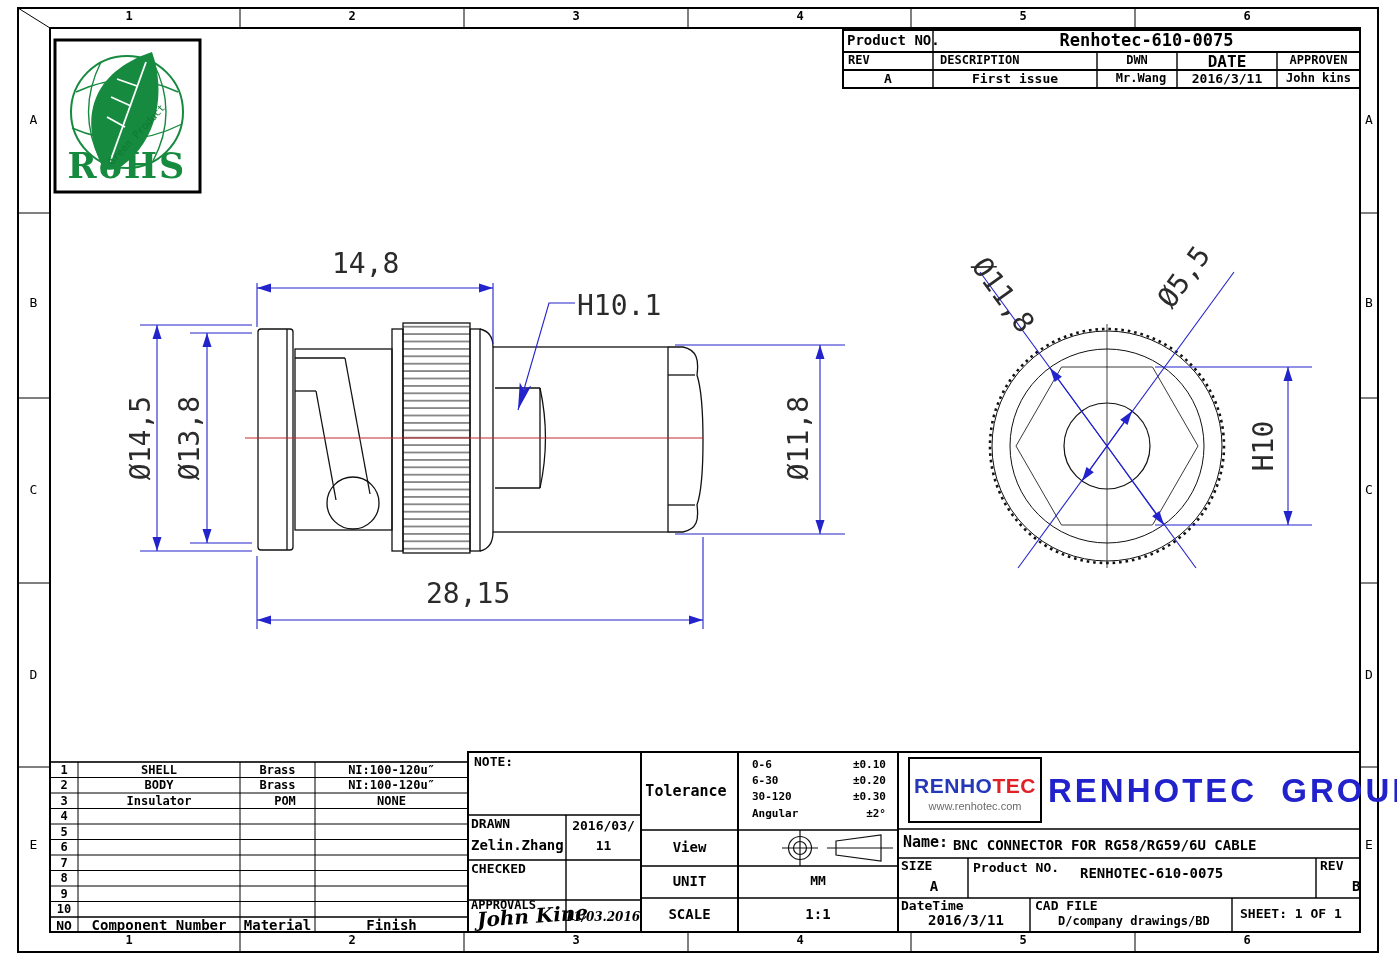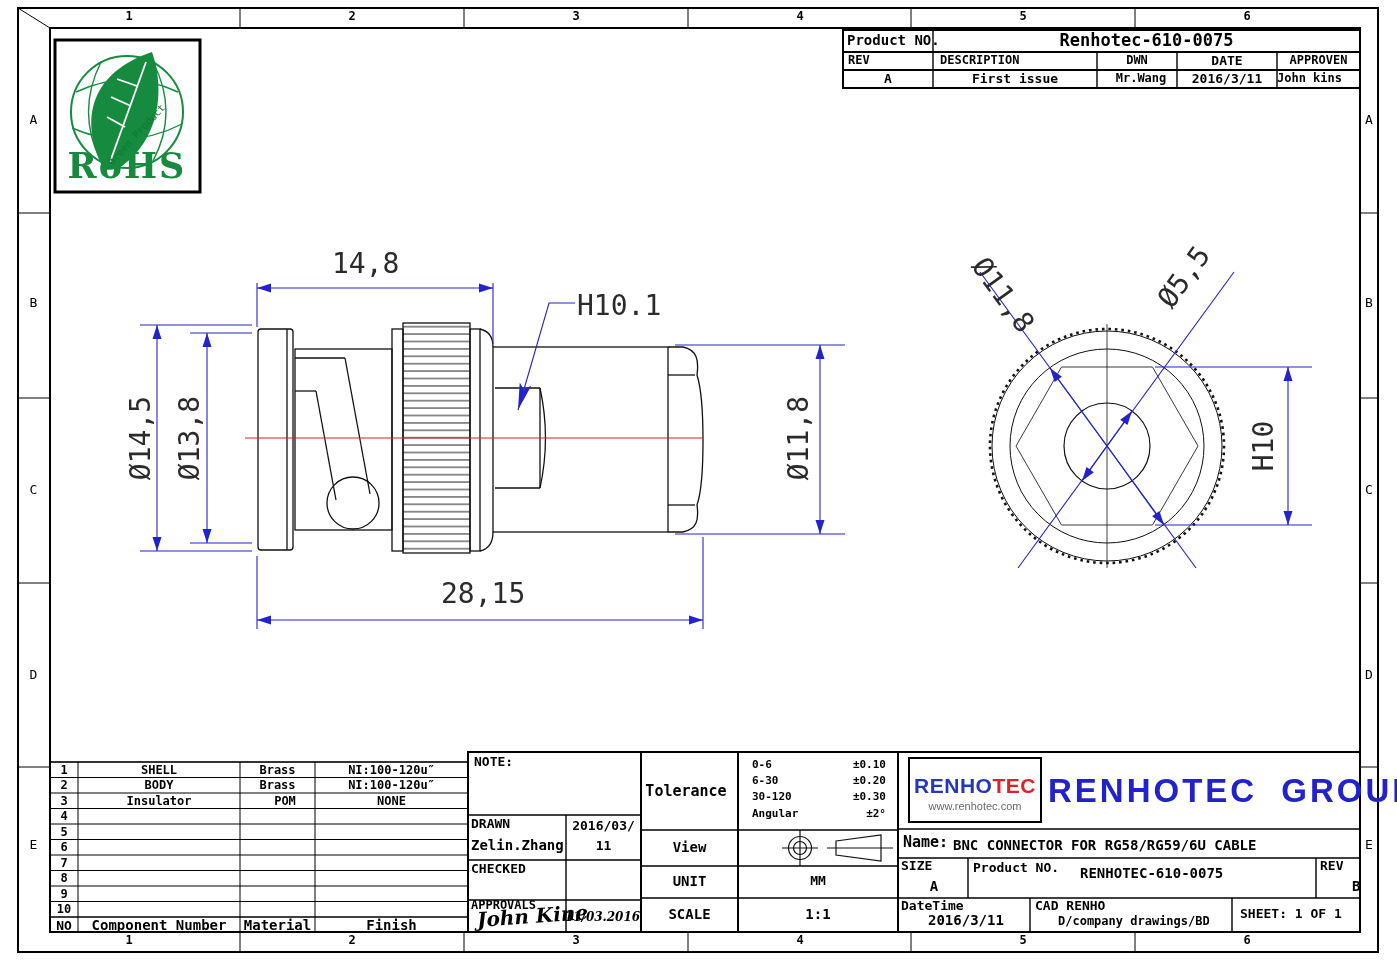--- a/index.html
+++ b/index.html
@@ -243,31 +243,31 @@
 <div class="t c" style="left:1360px;top:838px;width:18px;font-size:13px">E</div>
 
 <div class="t rohs-word c" style="left:58px;top:148px;width:138px;font-size:35px;color:#168a3e">RoHS</div>
 <div class="t" style="left:137px;top:135px;font-size:10px;color:#0f7a33;transform:translate(-50%,-50%) rotate(-47deg)">Green Product</div>
 
 <div class="t b" style="left:847px;top:33px;font-size:14px">Product NO.</div>
 <div class="t b c" style="left:933px;top:32px;width:427px;font-size:17px">Renhotec-610-0075</div>
 <div class="t b" style="left:848px;top:54px;font-size:12px">REV</div>
 <div class="t b" style="left:940px;top:54px;font-size:12px">DESCRIPTION</div>
 <div class="t b c" style="left:1097px;top:54px;width:80px;font-size:12px">DWN</div>
-<div class="t b c" style="left:1177px;top:54px;width:100px;font-size:13px">DATE</div>
+<div class="t b c" style="left:1177px;top:54px;width:100px;font-size:16px">DATE</div>
 <div class="t b c" style="left:1277px;top:54px;width:83px;font-size:12px">APPROVEN</div>
 <div class="t b c" style="left:843px;top:72px;width:90px;font-size:13px">A</div>
 <div class="t b c" style="left:933px;top:72px;width:164px;font-size:13px">First issue</div>
 <div class="t b c" style="left:1097px;top:72px;width:88px;font-size:12px">Mr.Wang</div>
 <div class="t b c" style="left:1177px;top:72px;width:100px;font-size:13px">2016/3/11</div>
-<div class="t b c" style="left:1277px;top:72px;width:63px;font-size:12px">John kins</div>
+<div class="t b c" style="left:1277px;top:72px;width:83px;font-size:12px">John kins</div>
 
 <div class="t dim" style="left:332px;top:249px">14,8</div>
 <div class="t dim" style="left:577px;top:291px">H10.1</div>
-<div class="t dim" style="left:441px;top:579px">28,15</div>
+<div class="t dim" style="left:426px;top:579px">28,15</div>
 <div class="t dim" style="left:141px;top:438px;transform:translate(-50%,-50%) rotate(-90deg)">Ø14,5</div>
 <div class="t dim" style="left:190px;top:438px;transform:translate(-50%,-50%) rotate(-90deg)">Ø13,8</div>
 <div class="t dim" style="left:799px;top:438px;transform:translate(-50%,-50%) rotate(-90deg)">Ø11,8</div>
 <div class="t dim" style="left:1003px;top:295px;transform:translate(-50%,-50%) rotate(54deg)">Ø11,8</div>
 <div class="t dim" style="left:1184px;top:277px;transform:translate(-50%,-50%) rotate(-54deg)">Ø5,5</div>
 <div class="t dim" style="left:1264px;top:446px;transform:translate(-50%,-50%) rotate(-90deg)">H10</div>
 
 <div class="t b c" style="left:50px;top:764px;width:28px;font-size:12px">1</div>
 <div class="t b c" style="left:78px;top:764px;width:162px;font-size:12px">SHELL</div>
 <div class="t b c" style="left:240px;top:764px;width:75px;font-size:12px">Brass</div>
@@ -334,17 +334,17 @@
 <div class="t b" style="left:903px;top:835px;font-size:15px">Name:</div>
 <div class="t b" style="left:953px;top:838px;font-size:14px">BNC CONNECTOR FOR RG58/RG59/6U CABLE</div>
 <div class="t b" style="left:901px;top:859px;font-size:13px">SIZE</div>
 <div class="t b c" style="left:901px;top:879px;width:66px;font-size:14px">A</div>
 <div class="t b" style="left:973px;top:861px;font-size:13px">Product NO.</div>
 <div class="t b" style="left:1080px;top:866px;font-size:14px">RENHOTEC-610-0075</div>
 <div class="t b" style="left:1320px;top:859px;font-size:13px">REV</div>
 <div class="t b" style="left:1352px;top:879px;font-size:14px">B</div>
 <div class="t b" style="left:901px;top:899px;font-size:13px">DateTime</div>
 <div class="t b" style="left:928px;top:913px;font-size:14px">2016/3/11</div>
-<div class="t b" style="left:1035px;top:899px;font-size:13px">CAD RENHO</div>
+<div class="t b" style="left:1035px;top:899px;font-size:13px">CAD FILE</div>
 <div class="t b" style="left:1058px;top:915px;font-size:12px">D/company drawings/BD</div>
 <div class="t b" style="left:1240px;top:907px;font-size:13px">SHEET: 1 OF 1</div>
 
 </div>
 
 </body></html>

